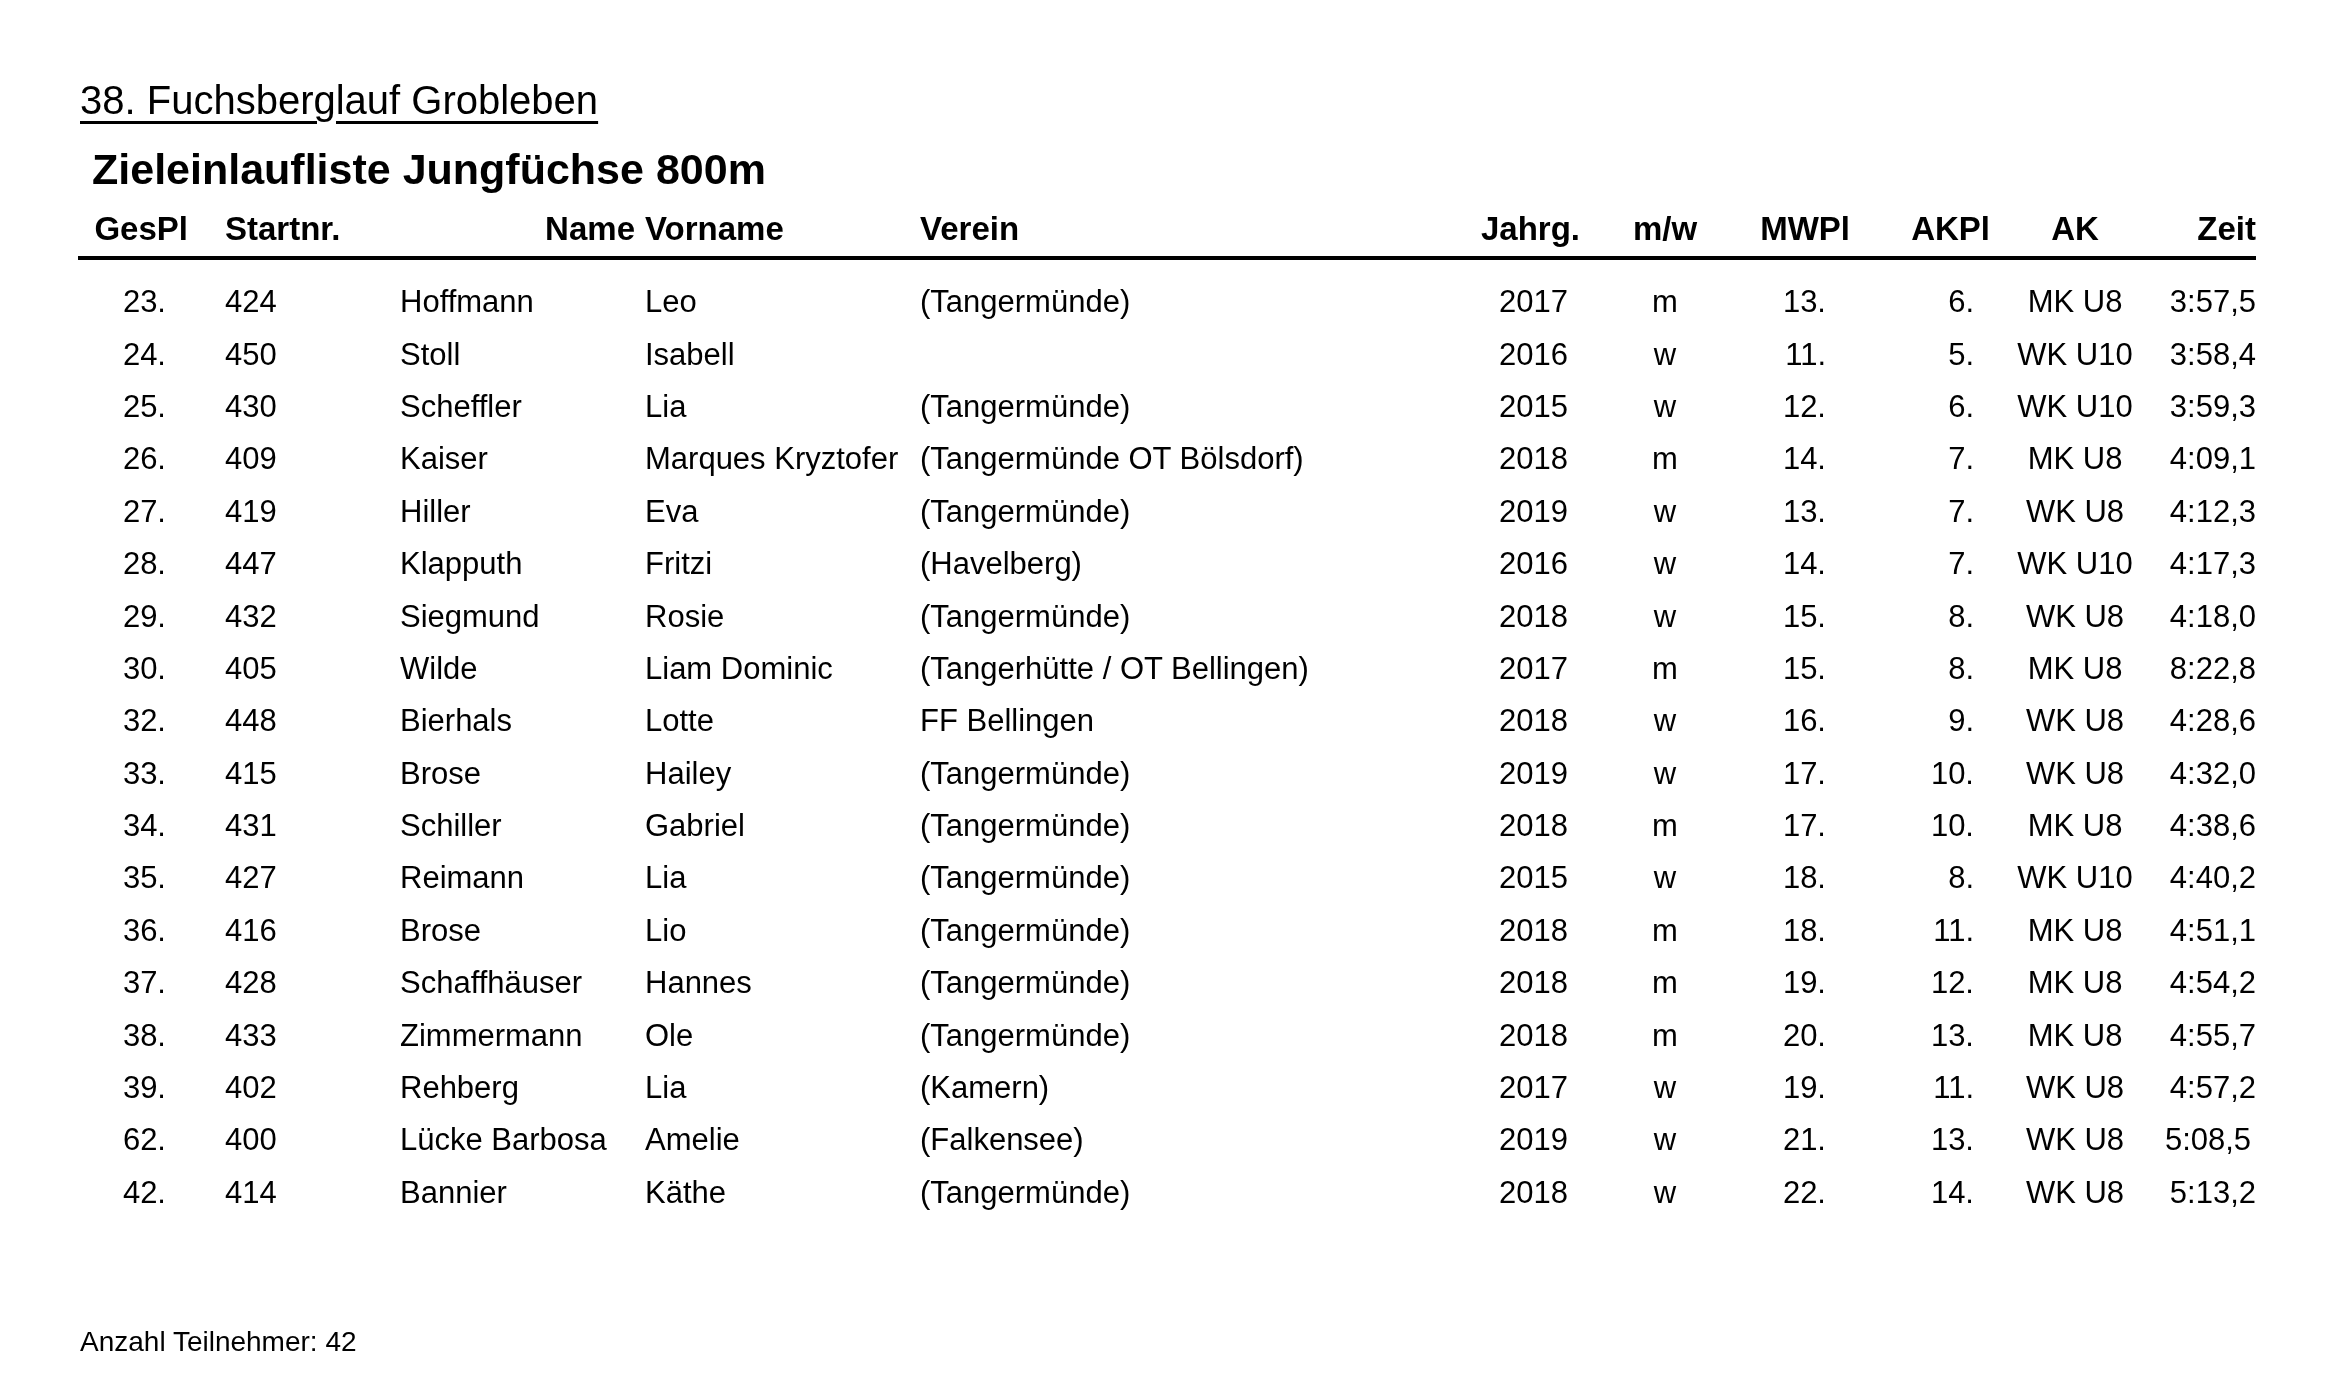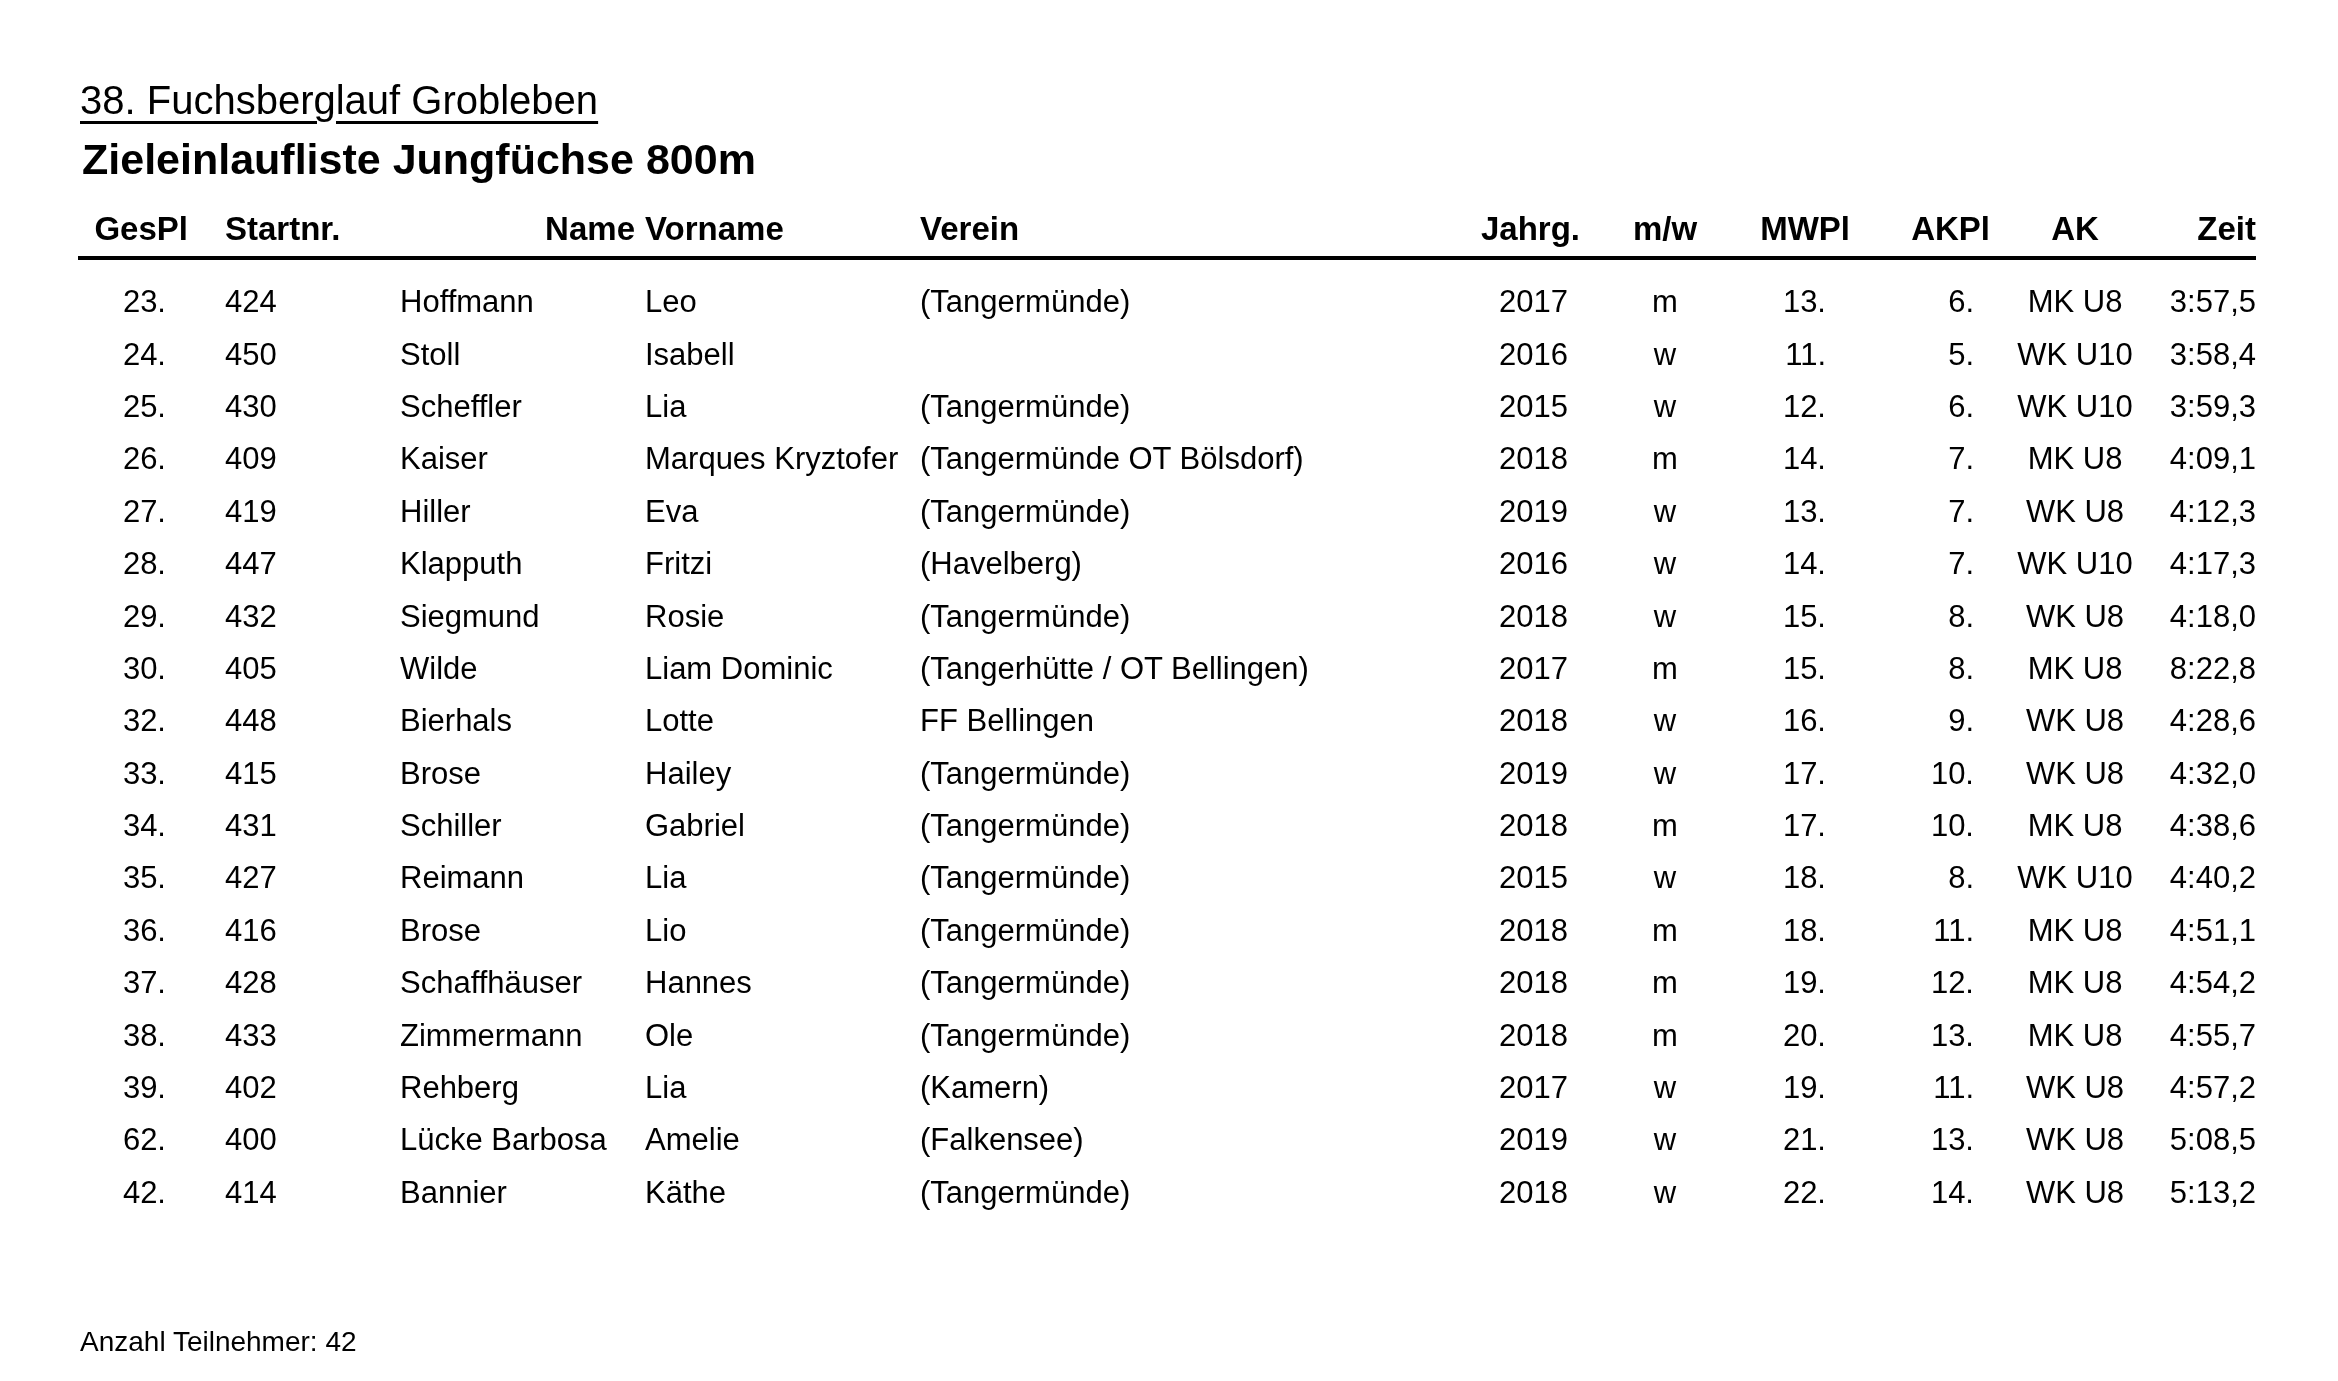--- a/index.html
+++ b/index.html
@@ -30,21 +30,21 @@
     line-height: 1.2;
     text-decoration: underline;
     text-decoration-thickness: 3px;
     text-underline-offset: 7px;
     white-space: nowrap;
   }
   .doc-subtitle {
     position: absolute;
     left: 80px;
     top: 132px;
-    margin: 2px;
+    margin: 12px;
     font-size: 43px;
     font-weight: 700;
     line-height: 1.2;
     white-space: nowrap;
   }
   table.results {
     position: absolute;
     left: 78px;
     top: 206px;
     width: 2178px;
@@ -334,21 +334,21 @@
           <td class="al-right" style="padding-left: 0px; padding-right: 22px;">62.</td>
           <td class="al-left" style="padding-left: 37px;">400</td>
           <td class="al-left" style="padding-left: 10px;">Lücke Barbosa</td>
           <td class="al-left" style="padding-left: 10px;">Amelie</td>
           <td class="al-left" style="padding-left: 10px;">(Falkensee)</td>
           <td class="al-right" style="padding-left: 0px; padding-right: 12px;">2019</td>
           <td class="al-center" style="padding-left: 0px;">w</td>
           <td class="al-right" style="padding-left: 0px; padding-right: 24px;">21.</td>
           <td class="al-right" style="padding-left: 0px; padding-right: 16px;">13.</td>
           <td class="al-center" style="padding-left: 0px;">WK U8</td>
-          <td class="al-right" style="padding-left: 0px;">5:08,5</td>
+          <td class="al-right" style="padding-left: 0px; text-align: center;">5:08,5</td>
         </tr>
         <tr>
           <td class="al-right" style="padding-left: 0px; padding-right: 22px;">42.</td>
           <td class="al-left" style="padding-left: 37px;">414</td>
           <td class="al-left" style="padding-left: 10px;">Bannier</td>
           <td class="al-left" style="padding-left: 10px;">Käthe</td>
           <td class="al-left" style="padding-left: 10px;">(Tangermünde)</td>
           <td class="al-right" style="padding-left: 0px; padding-right: 12px;">2018</td>
           <td class="al-center" style="padding-left: 0px;">w</td>
           <td class="al-right" style="padding-left: 0px; padding-right: 24px;">22.</td>

